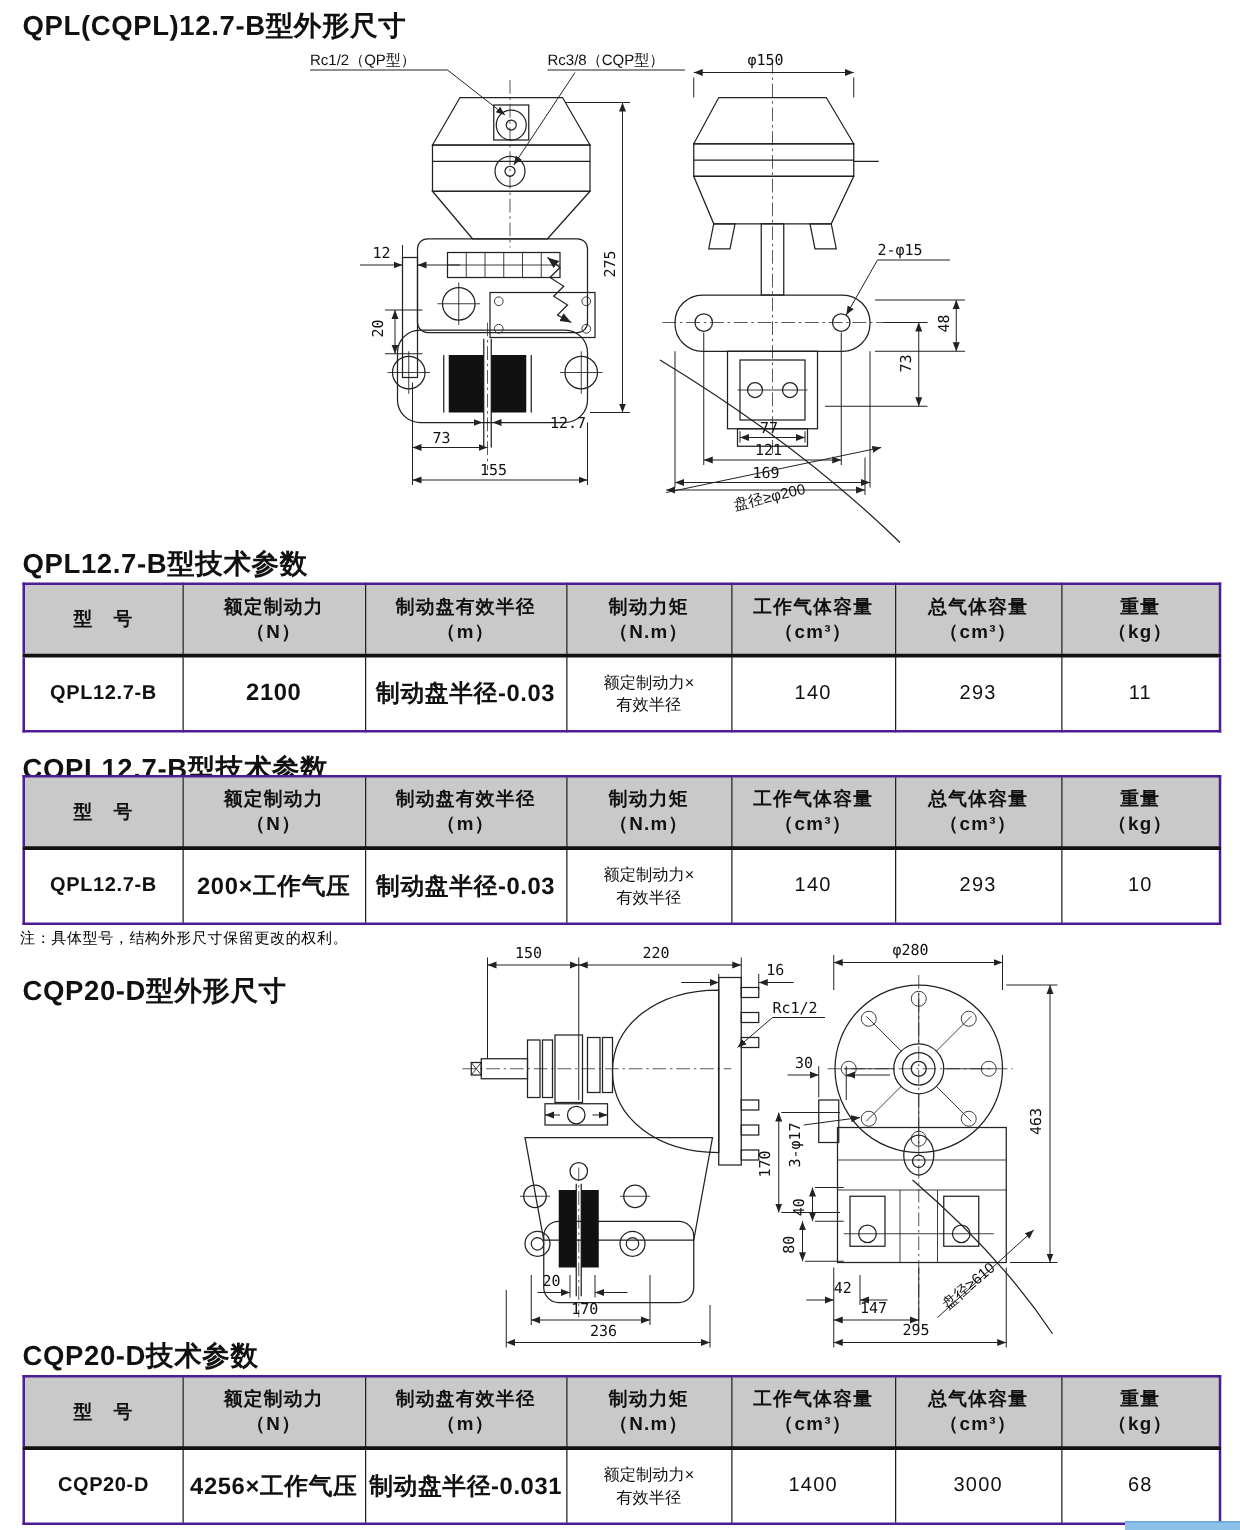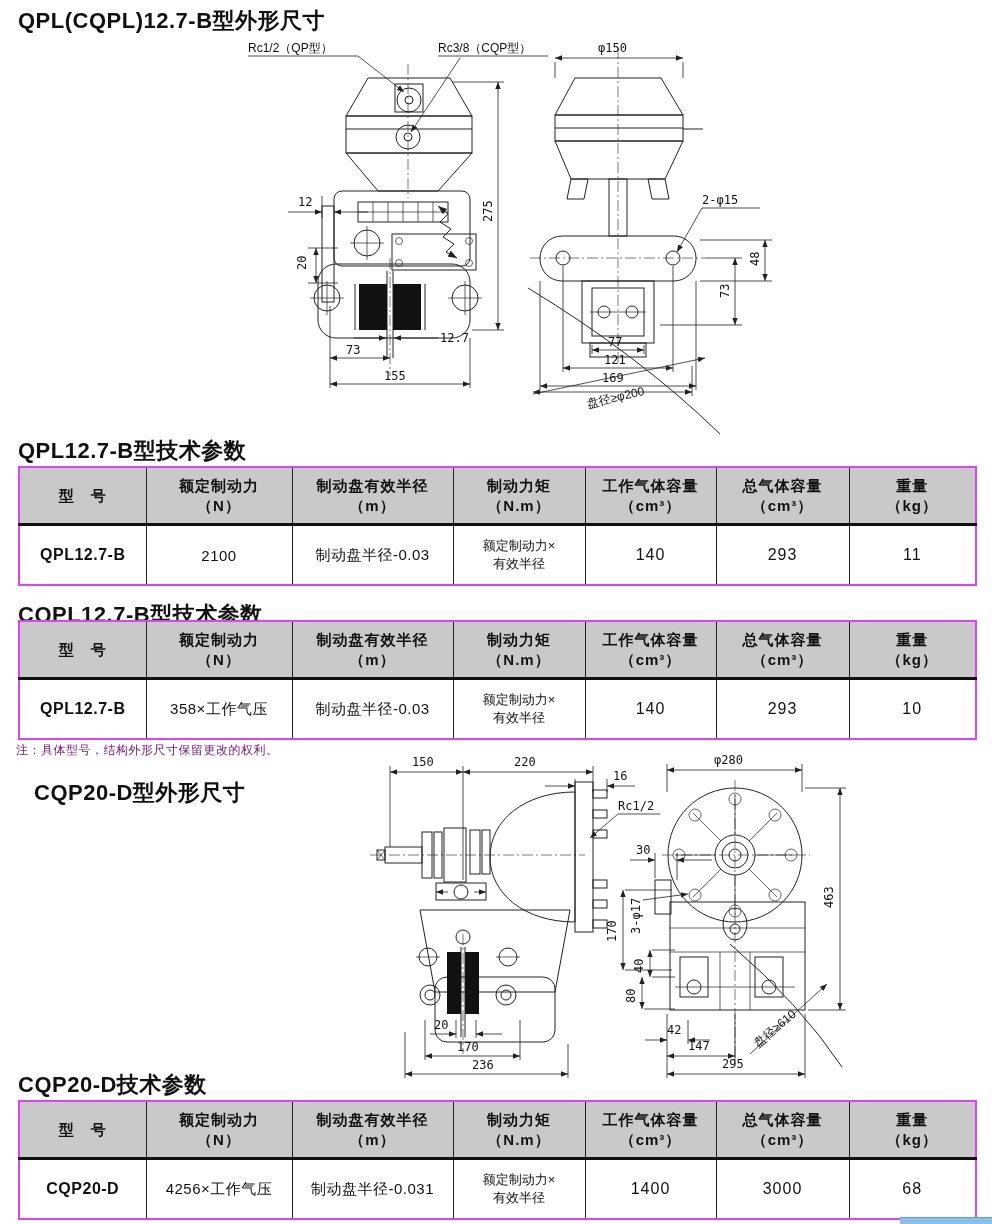--- a/index.html
+++ b/index.html
@@ -1,26 +1,26 @@
 <!DOCTYPE html>
 <html><head>
 <meta charset="utf-8">
 <style>
   html,body{margin:0;padding:0;background:#fff;}
   body{width:992px;height:1224px;position:relative;font-family:"Liberation Sans",sans-serif;color:#111;overflow:hidden;}
   .sec-title{position:absolute;font-size:22px;font-weight:bold;letter-spacing:.5px;white-space:nowrap;}
-  .note{position:absolute;font-size:12px;color:#701a75;letter-spacing:.5px;}
-  table.spec{position:absolute;left:18px;width:957px;border-collapse:collapse;table-layout:fixed;border:2px solid #d946ef;}
+  .note{position:absolute;font-size:12px;color:#000000;letter-spacing:.5px;}
+  table.spec{position:absolute;left:18px;width:957px;border-collapse:collapse;table-layout:fixed;border:2px solid #4c1d95;}
   table.spec th{background:#c9c9c9;border:1px solid #222;height:53px;padding:1px 2px;font-size:15px;font-weight:bold;text-align:center;vertical-align:middle;}
   table.spec thead tr{border-bottom:3px solid #111;}
   table.spec td{border:1px solid #222;height:56px;text-align:center;vertical-align:middle;padding:1px 2px;}
   .hl1{letter-spacing:1px;line-height:1.3;}
   .hl2{letter-spacing:1px;line-height:1.3;font-weight:bold;}
   td.model{font-size:16px;font-weight:bold;letter-spacing:.5px;}
-  td.bcell{font-size:15px;font-weight:normal;letter-spacing:.5px;}
+  td.bcell{font-size:19px;font-weight:bold;letter-spacing:.5px;}
   td.torque{font-size:13px;font-weight:normal;line-height:1.4;}
   td.num{font-size:16px;letter-spacing:1px;}
   svg .ln{stroke:#222;stroke-width:1;fill:none;}
   svg .lt{stroke:#222;stroke-width:.7;fill:none;}
   svg .cl{stroke:#222;stroke-width:.6;fill:none;stroke-dasharray:11 3 2 3;}
   svg .dim{stroke:#222;stroke-width:.8;fill:none;}
   svg .blk{fill:#111;stroke:none;}
   svg text.dt{font:12px "DejaVu Sans Mono",monospace;fill:#111;}
   svg text.dc{font:12px "Liberation Sans",sans-serif;fill:#111;}
   .footer-bar{position:absolute;right:0;bottom:0;width:92px;height:6px;background:#8bc0e8;border-top:1px solid #5f9fd0;}
@@ -280,36 +280,36 @@
         </th>
       <th>
           <div class="hl1">重量</div>
           <div class="hl2">（kg）</div>
         </th>
     </tr>
   </thead>
   <tbody>
     <tr>
       <td class="model">QPL12.7-B</td>
-      <td class="bcell">358×工作气压</td>
+      <td class="bcell">200×工作气压</td>
       <td class="bcell">制动盘半径-0.03</td>
       <td class="torque">
           <div>额定制动力×</div>
           <div>有效半径</div>
         </td>
       <td class="num">140</td>
       <td class="num">293</td>
       <td class="num">10</td>
     </tr>
   </tbody>
 </table>
 
 <div class="note" style="left:16px;top:742px;">注：具体型号，结构外形尺寸保留更改的权利。</div>
 
-<div class="sec-title" style="left:34px;top:778px;">CQP20-D型外形尺寸</div>
+<div class="sec-title" style="left:18px;top:778px;">CQP20-D型外形尺寸</div>
 
 <svg style="position:absolute;left:330px;top:752px;" width="660" height="328" viewBox="0 0 660 328">
   <defs>
     <marker id="a2" markerWidth="10" markerHeight="8" refX="9" refY="4" orient="auto-start-reverse">
       <path d="M0,0.5 L9,4 L0,7.5 Z" fill="#222"></path>
     </marker>
   </defs>
 
   <g>
     <line class="cl" x1="40" y1="103" x2="255" y2="103"></line>

